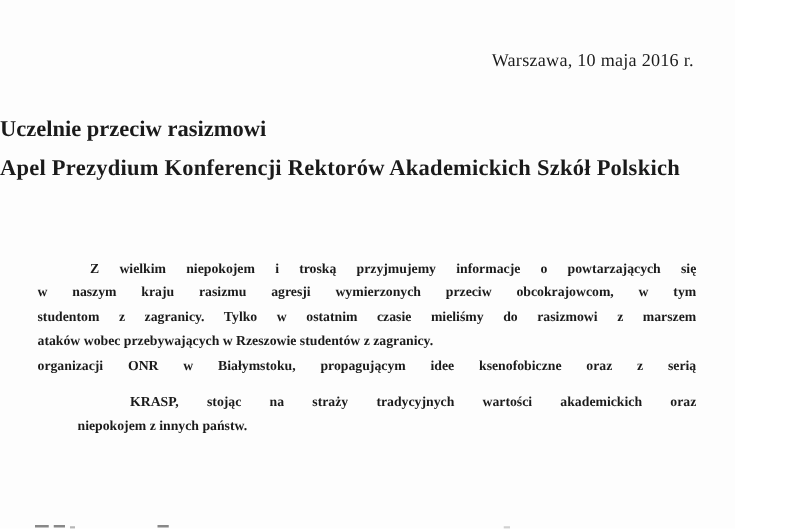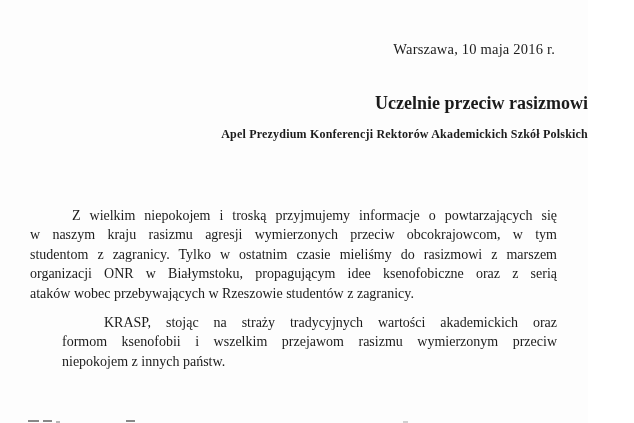--- a/index.html
+++ b/index.html
@@ -22,41 +22,42 @@
     right: 33px;
     font-size: 14.5px;
     letter-spacing: 0.2px;
     white-space: nowrap;
   }
   .title-block {
     position: absolute;
     top: 92px;
     left: 0;
     right: 0;
-    text-align: right;
+    text-align: left;
     font-weight: bold;
   }
   .doc-title {
     font-size: 18px;
     line-height: 22px;
     margin: 0;
   }
   .doc-subtitle {
-    font-size: 12px;
+    font-size: 18px;
     line-height: 22px;
     margin: 9px 0 0 0;
     letter-spacing: 0.2px;
   }
   .body-text {
     position: absolute;
     left: 30px;
     right: 31px;
     top: 206px;
-    font-size: 14px;
+    font-size: 11px;
     line-height: 19.4px;
+    font-weight: bold;
   }
   .para { margin: 0; }
   .para + .para { margin-top: 10px; margin-left: 32px; }
   .line {
     text-align: justify;
     text-align-last: justify;
     overflow: hidden;
     white-space: nowrap;
   }
   .line.first { padding-left: 42px; }
@@ -88,27 +89,26 @@
     <div class="doc-title">Uczelnie przeciw rasizmowi</div>
     <div class="doc-subtitle">Apel Prezydium Konferencji Rektorów Akademickich Szkół Polskich</div>
   </div>
 
   <div class="body-text">
 
     <div class="para">
       <div class="line first">Z wielkim niepokojem i troską przyjmujemy informacje o powtarzających się</div>
       <div class="line">w naszym kraju rasizmu agresji wymierzonych przeciw obcokrajowcom, w tym</div>
       <div class="line">studentom z zagranicy. Tylko w ostatnim czasie mieliśmy do rasizmowi z marszem</div>
+      <div class="line last">ataków wobec przebywających w Rzeszowie studentów z zagranicy.</div>
       <div class="line">organizacji ONR w Białymstoku, propagującym idee ksenofobiczne oraz z serią</div>
-      <div class="line last">ataków wobec przebywających w Rzeszowie studentów z zagranicy.</div>
     </div>
 
     <div class="para">
       <div class="line first">KRASP, stojąc na straży tradycyjnych wartości akademickich oraz</div>
-      <div class="line">formom ksenofobii i wszelkim przejawom rasizmu wymierzonym przeciw</div>
       <div class="line last">niepokojem z innych państw.</div>
     </div>
 
   </div>
 
   <div class="remnant r1"></div>
   <div class="remnant r2"></div>
   <div class="remnant r3"></div>
   <div class="remnant r4"></div>
   <div class="remnant r5"></div>

